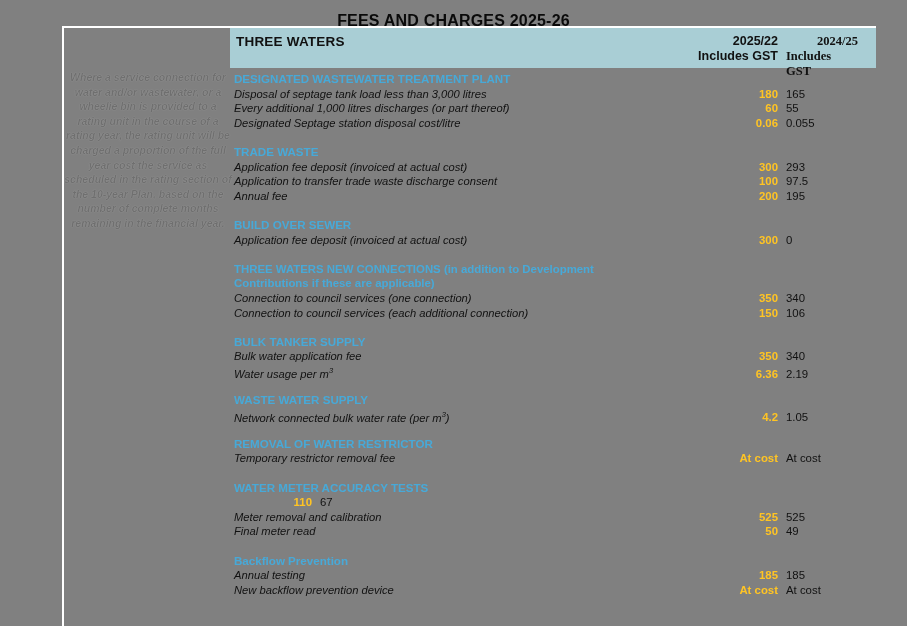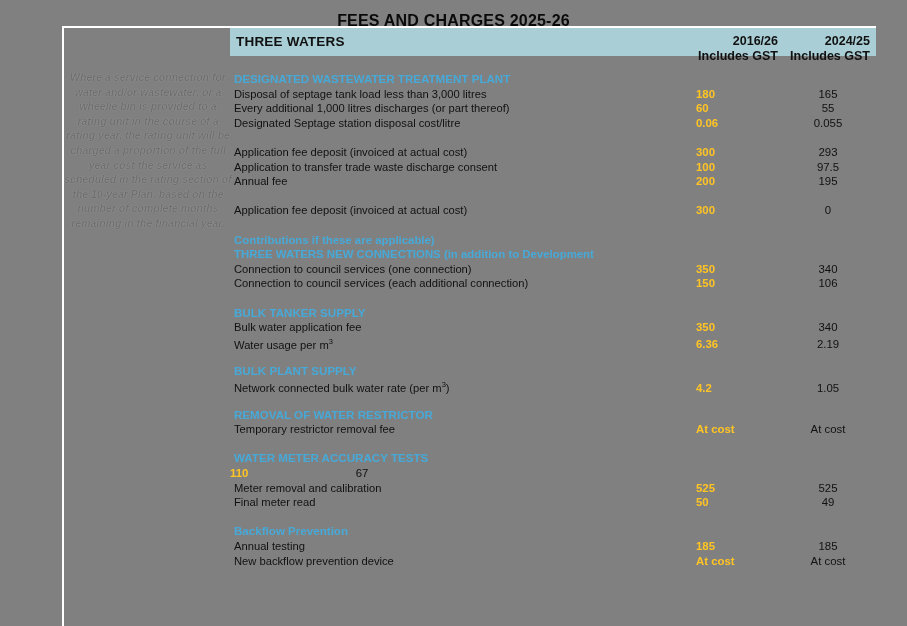--- a/index.html
+++ b/index.html
@@ -26,42 +26,42 @@
     position: absolute; left: 62px; top: 26px;
     width: 816px; height: 600px;
     border-left: 2px solid #ffffff;
     border-top: 2px solid #ffffff;
     border-right: 2px solid #ffffff;
   }
 
   
   .header-band {
     position: absolute; left: 230px; top: 28px;
-    width: 646px; height: 28px;
+    width: 646px; height: 40px;
     background: #a9ced5;
     display: flex; align-items: stretch;
   }
   .header-band .section-title {
     flex: 1 1 auto;
     font-size: 13.5px; font-weight: bold; color: #111;
     padding: 6px 0 0 6px;
     letter-spacing: 0.2px;
   }
   .header-col {
     width: 90px; flex: 0 0 90px;
     display: flex; flex-direction: column; align-items: flex-end;
     justify-content: flex-start;
     font-size: 12.5px; font-weight: bold; color: #111;
     padding-top: 6px;
     line-height: 15px;
   }
   .header-col .year { display: block; }
   .header-col .gst  { display: block; }
   .header-col.col-2025 { padding-right: 8px; }
-  .header-col.col-2024 { padding-right: 6px; }
+  .header-col.col-2024 { padding-right: 18px; font-family: Liberation Serif, serif; }
 
   
   .gutter {
     position: absolute; left: 876px; top: 26px;
     width: 31px; height: 600px; background: #808080;
   }
 
   
   .sidebar-note {
     position: absolute; left: 64px; top: 70px;
@@ -91,32 +91,33 @@
   .row {
     display: flex; align-items: baseline;
     height: 14.6px;
   }
   .row .label {
     flex: 1 1 auto;
     font-size: 11.2px; color: #111;
     padding-left: 4px;
     line-height: 14.6px;
     white-space: nowrap;
+    font-style: italic;
   }
   .row .v1 {
     width: 90px; flex: 0 0 90px;
-    text-align: left;
+    text-align: right;
     font-size: 11.4px; font-weight: bold;
     color: #ffc423;
     line-height: 14.6px;
     padding-right: 8px;
   }
   .row .v2 {
     width: 90px; flex: 0 0 90px;
-    text-align: center;
+    text-align: left;
     font-size: 11.4px; color: #111;
     line-height: 14.6px;
     padding-right: 6px;
   }
   .spacer { height: 14.6px; }
   sup { font-size: 7.5px; vertical-align: super; }
 </style>
 </head>
 <body>
 
@@ -124,21 +125,21 @@
 
   <div class="title-bar">
     <div class="title">FEES AND CHARGES 2025-26</div>
   </div>
 
   <div class="doc"></div>
 
   <div class="header-band">
     <div class="section-title">THREE WATERS</div>
     <div class="header-col col-2025">
-      <span class="year">2016/26</span>
+      <span class="year">2025/22</span>
       <span class="gst">Includes GST</span>
     </div>
     <div class="header-col col-2024">
       <span class="year">2024/25</span>
       <span class="gst">Includes GST</span>
     </div>
   </div>
 
   <div class="gutter"></div>
 
@@ -158,48 +159,50 @@
           <div class="v2">55</div>
         </div>
         <div class="row">
           <div class="label">Designated Septage station disposal cost/litre</div>
           <div class="v1">0.06</div>
           <div class="v2">0.055</div>
         </div>
       </div>
       <div class="spacer"></div>
       <div class="sec">
+        <div class="sec-head">TRADE WASTE</div>
         <div class="row">
           <div class="label">Application fee deposit (invoiced at actual cost)</div>
           <div class="v1">300</div>
           <div class="v2">293</div>
         </div>
         <div class="row">
           <div class="label">Application to transfer trade waste discharge consent</div>
           <div class="v1">100</div>
           <div class="v2">97.5</div>
         </div>
         <div class="row">
           <div class="label">Annual fee</div>
           <div class="v1">200</div>
           <div class="v2">195</div>
         </div>
       </div>
       <div class="spacer"></div>
       <div class="sec">
+        <div class="sec-head">BUILD OVER SEWER</div>
         <div class="row">
           <div class="label">Application fee deposit (invoiced at actual cost)</div>
           <div class="v1">300</div>
           <div class="v2">0</div>
         </div>
       </div>
       <div class="spacer"></div>
       <div class="sec">
+        <div class="sec-head mixed">THREE WATERS NEW CONNECTIONS (in addition to Development</div>
         <div class="sec-head mixed">Contributions if these are applicable)</div>
-        <div class="sec-head mixed">THREE WATERS NEW CONNECTIONS (in addition to Development</div>
         <div class="row">
           <div class="label">Connection to council services (one connection)</div>
           <div class="v1">350</div>
           <div class="v2">340</div>
         </div>
         <div class="row">
           <div class="label">Connection to council services (each additional connection)</div>
           <div class="v1">150</div>
           <div class="v2">106</div>
         </div>
@@ -213,21 +216,21 @@
           <div class="v2">340</div>
         </div>
         <div class="row">
           <div class="label">Water usage per m<sup>3</sup></div>
           <div class="v1">6.36</div>
           <div class="v2">2.19</div>
         </div>
       </div>
       <div class="spacer"></div>
       <div class="sec">
-        <div class="sec-head">BULK PLANT SUPPLY</div>
+        <div class="sec-head">WASTE WATER SUPPLY</div>
         <div class="row">
           <div class="label">Network connected bulk water rate (per m<sup>3</sup>)</div>
           <div class="v1">4.2</div>
           <div class="v2">1.05</div>
         </div>
       </div>
       <div class="spacer"></div>
       <div class="sec">
         <div class="sec-head">REMOVAL OF WATER RESTRICTOR</div>
         <div class="row">

